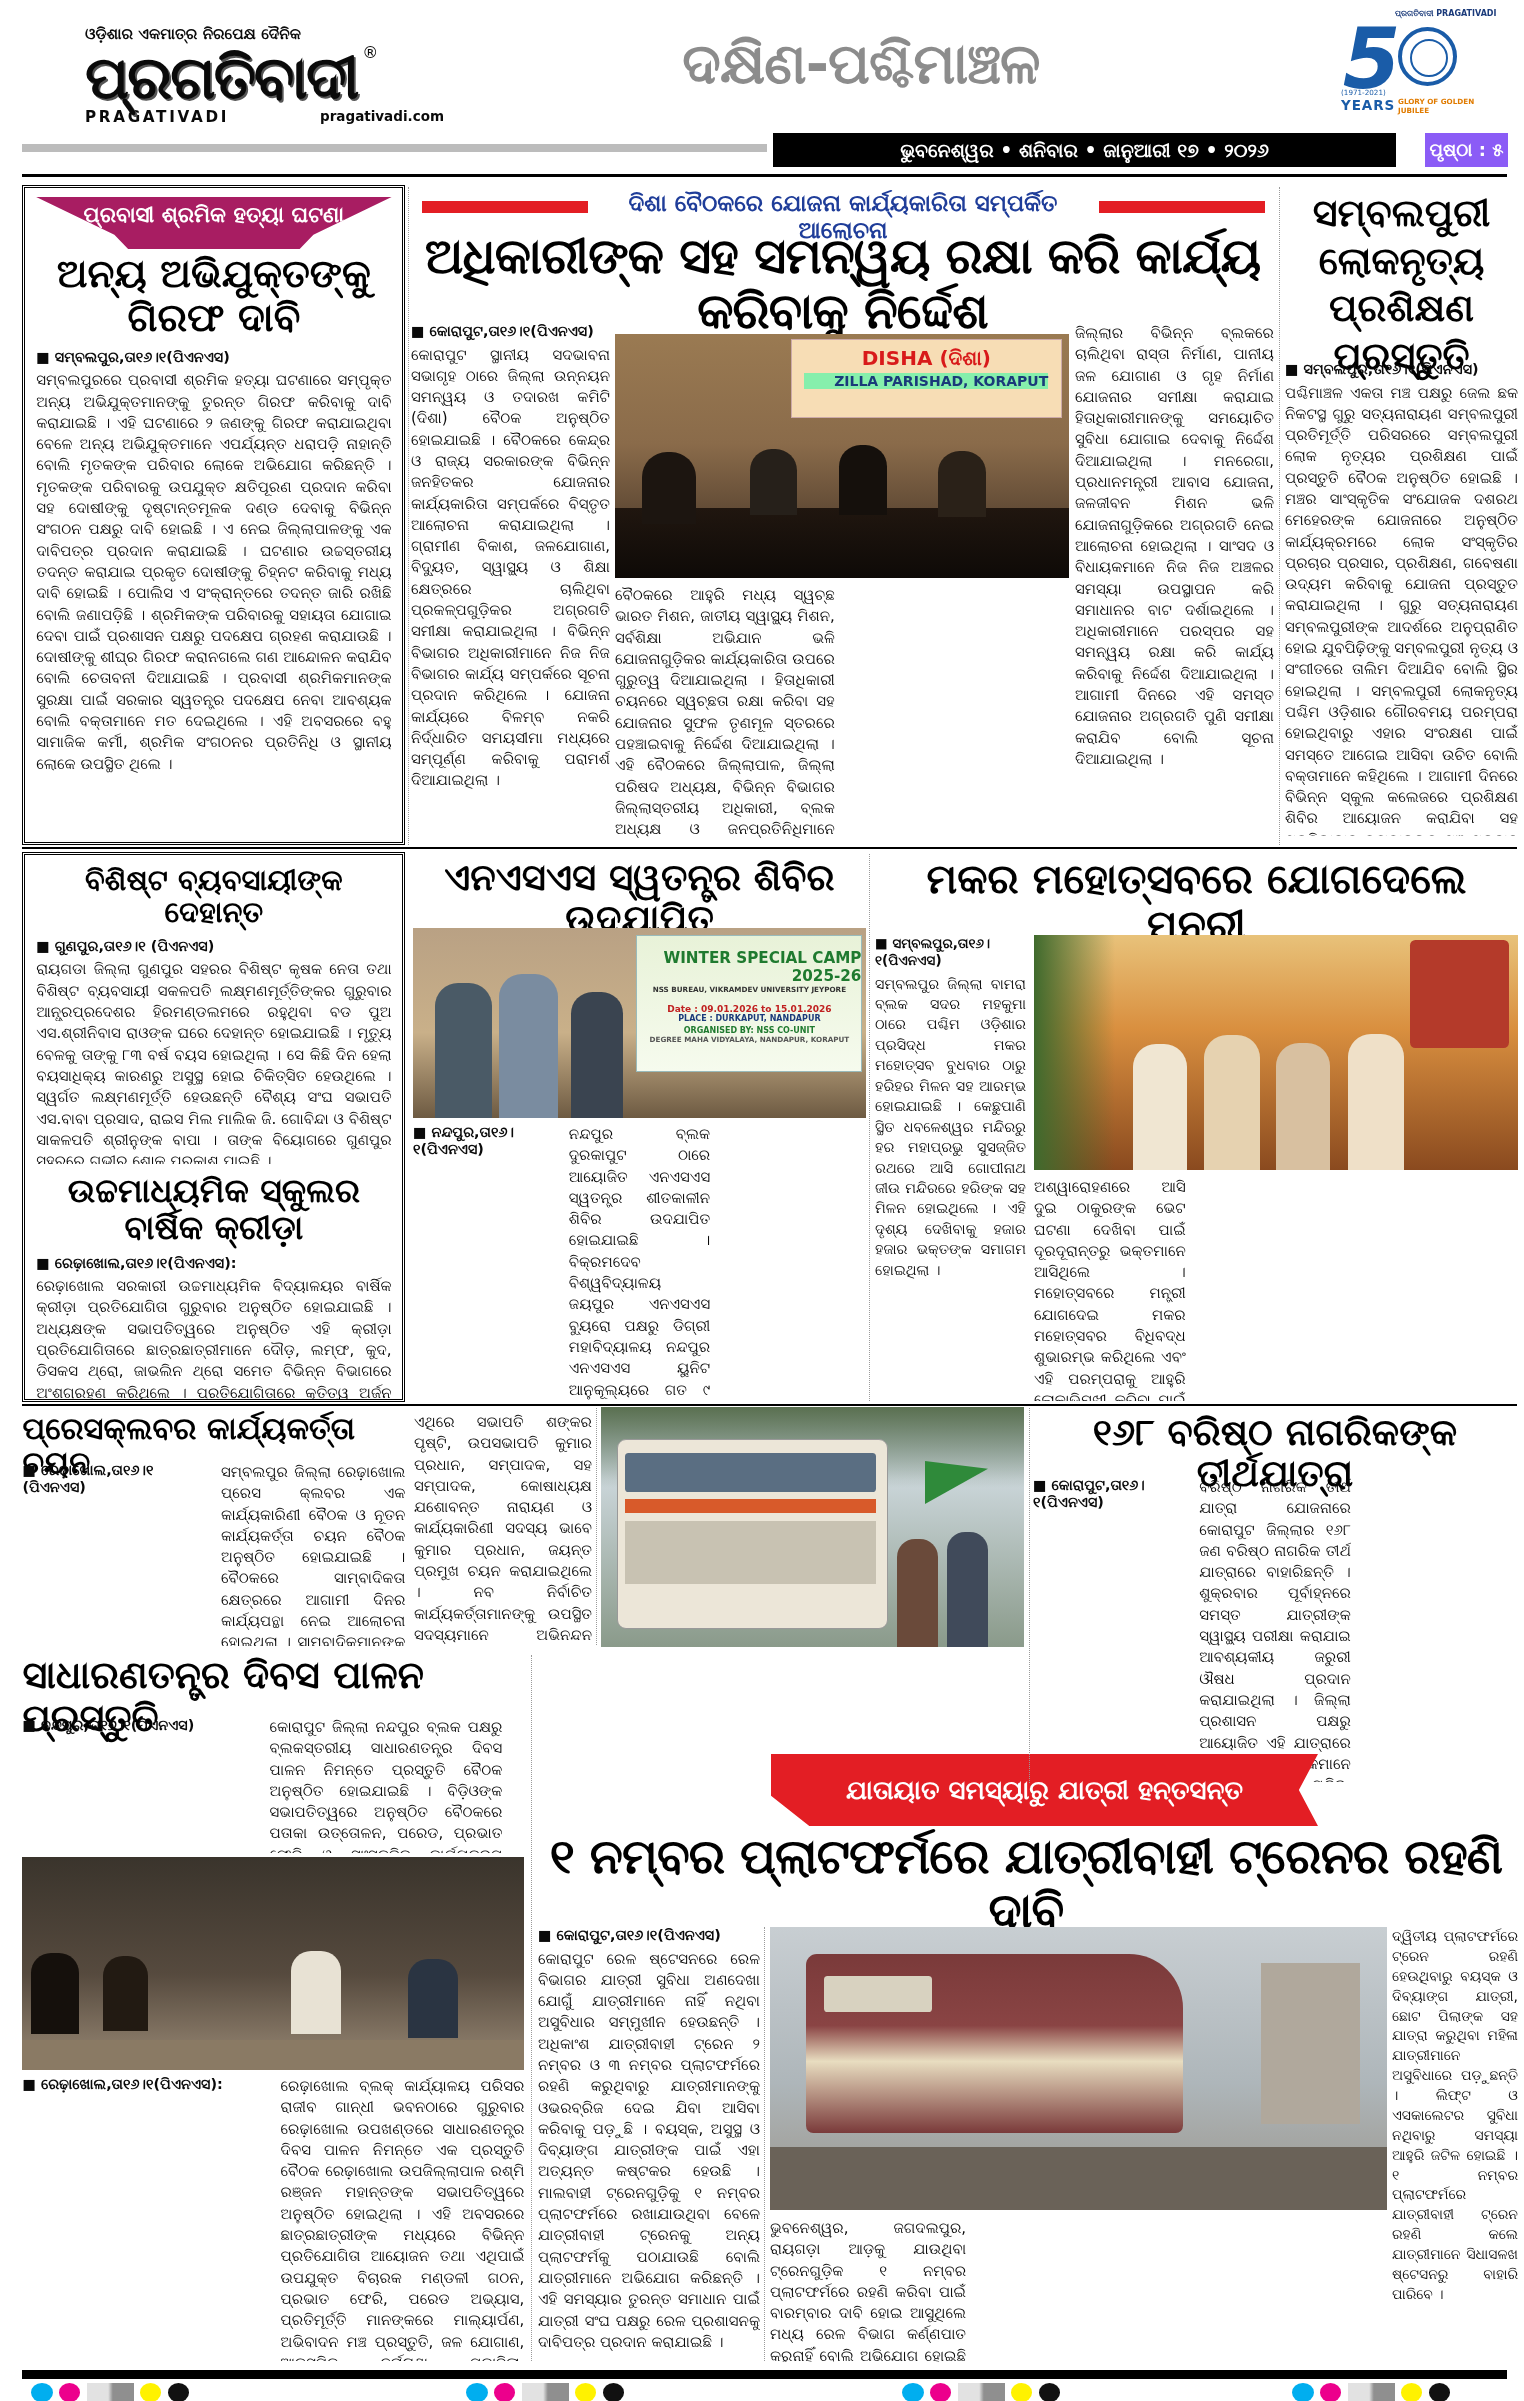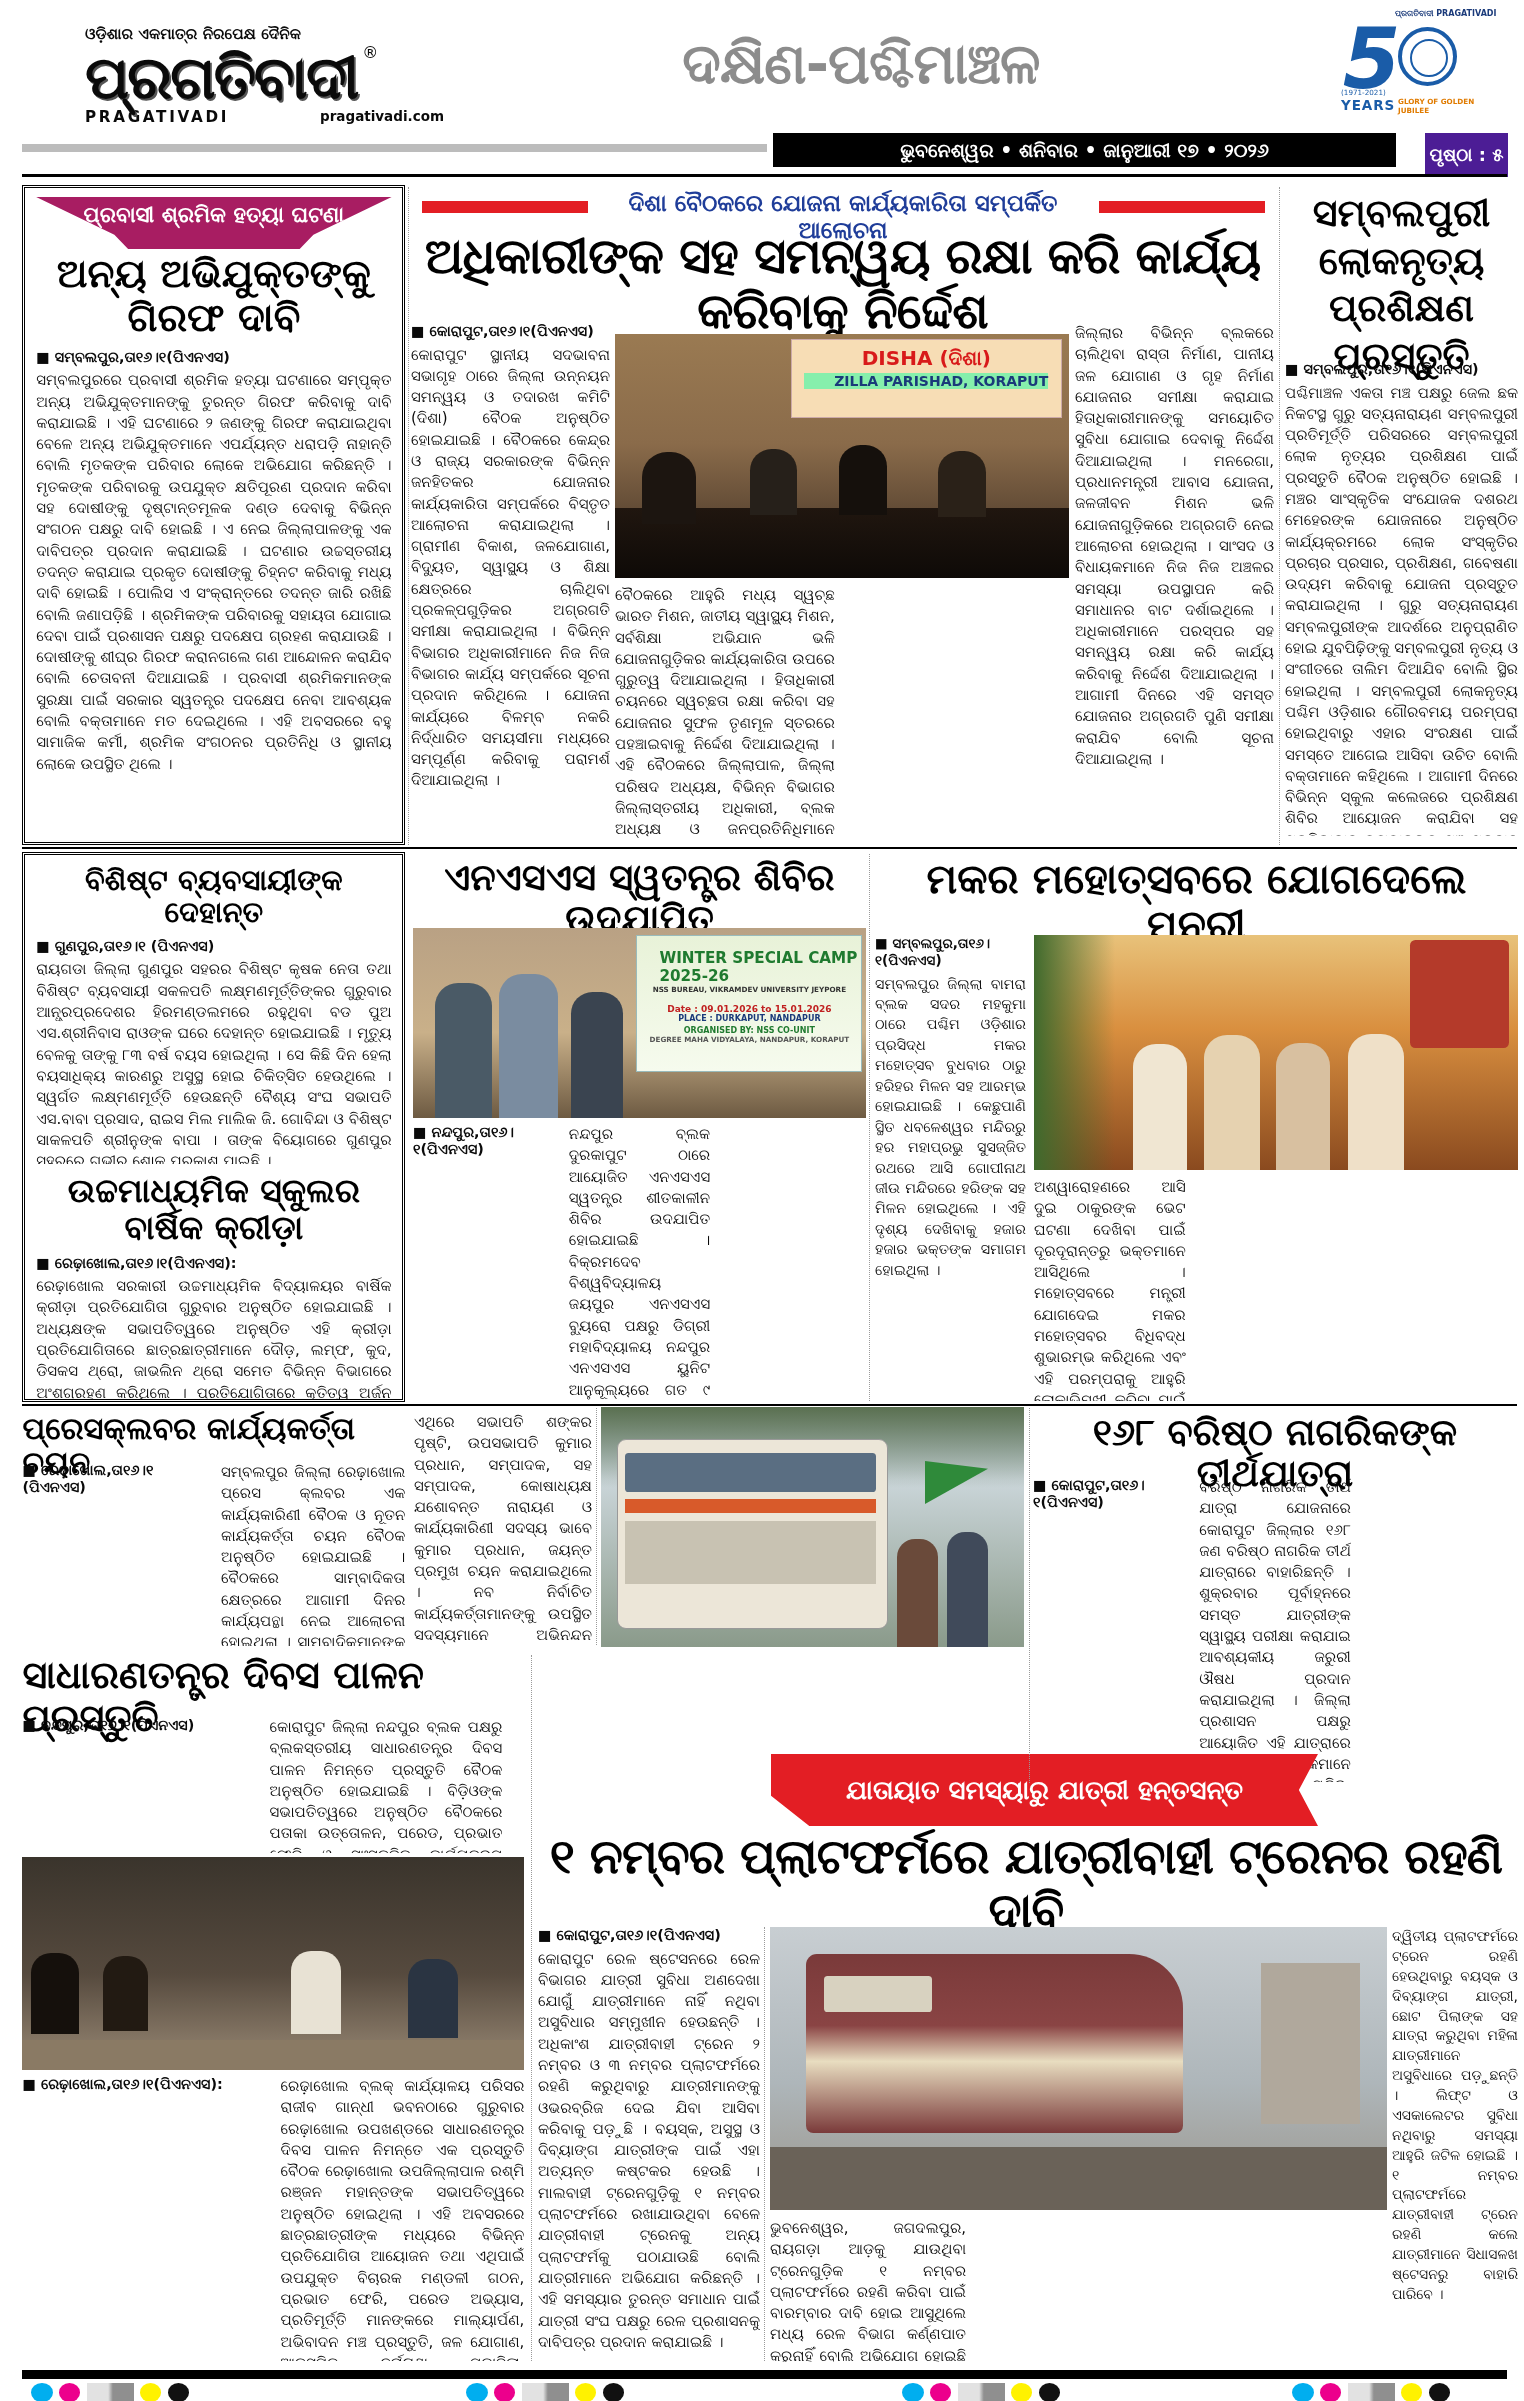--- a/index.html
+++ b/index.html
@@ -51,21 +51,21 @@
     <div style="position:absolute;left:57px;top:16px;width:59px;height:59px;border-radius:50%;border:4.5px solid #1a5ca8;box-sizing:border-box;">
       <div style="position:absolute;left:8px;top:8px;width:34px;height:34px;border-radius:50%;border:2.7px solid #1a5ca8;"></div>
     </div>
     <div style="position:absolute;left:0px;top:77px;font-size:7.2px;color:#1a5ca8;">(1971-2021)</div>
     <div style="position:absolute;left:0px;top:86px;font-size:13.5px;font-weight:bold;color:#1a5ca8;letter-spacing:0.9px;">YEARS</div>
     <div style="position:absolute;left:57px;top:86px;font-size:7.2px;color:#e07b00;font-weight:bold;">GLORY OF GOLDEN JUBILEE</div>
   </div>
 
   <div class="abs" style="left:22.4px;top:144px;width:745px;height:8px;background:#bcbcbc;"></div>
   <div class="abs" style="left:773px;top:133px;width:623px;height:34px;background:#000;color:#fff;display:flex;align-items:center;justify-content:center;font-size:19px;font-weight:bold;">ଭୁବନେଶ୍ୱର • ଶନିବାର • ଜାନୁଆରୀ ୧୭ • ୨୦୨୬</div>
-  <div class="abs" style="left:1425px;top:133px;width:83px;height:44px;background:#4c1d95;color:#fff;display:flex;align-items:center;justify-content:center;font-size:18px;font-weight:bold;">ପୃଷ୍ଠା : ୫</div>
+  <div class="abs" style="left:1425px;top:133px;width:83px;height:34px;background:#8b5cf6;color:#fff;display:flex;align-items:center;justify-content:center;font-size:18px;font-weight:bold;">ପୃଷ୍ଠା : ୫</div>
   <div class="hrule" style="left:22.4px;top:174px;width:1485px;height:2.7px;"></div>
 
   <div class="dbox" style="left:22.4px;top:185px;width:383px;height:660px;">
     <div class="kicker-ribbon" style="width:100%;height:47px;font-size:21.5px;">ପ୍ରବାସୀ ଶ୍ରମିକ ହତ୍ୟା ଘଟଣା</div>
     <div class="hl center" style="font-size:39px;margin-top:3px;">ଅନ୍ୟ ଅଭିଯୁକ୍ତଙ୍କୁ ଗିରଫ ଦାବି</div>
     <div class="byline" style="margin-top:9px;">■ ସମ୍ବଲପୁର,ତା୧୬।୧(ପିଏନଏସ)</div>
     <div class="body-text" style="height:489px;">ସମ୍ବଲପୁରରେ ପ୍ରବାସୀ ଶ୍ରମିକ ହତ୍ୟା ଘଟଣାରେ ସମ୍ପୃକ୍ତ ଅନ୍ୟ ଅଭିଯୁକ୍ତମାନଙ୍କୁ ତୁରନ୍ତ ଗିରଫ କରିବାକୁ ଦାବି କରାଯାଇଛି । ଏହି ଘଟଣାରେ ୨ ଜଣଙ୍କୁ ଗିରଫ କରାଯାଇଥିବା ବେଳେ ଅନ୍ୟ ଅଭିଯୁକ୍ତମାନେ ଏପର୍ଯ୍ୟନ୍ତ ଧରାପଡ଼ି ନାହାନ୍ତି ବୋଲି ମୃତକଙ୍କ ପରିବାର ଲୋକେ ଅଭିଯୋଗ କରିଛନ୍ତି । ମୃତକଙ୍କ ପରିବାରକୁ ଉପଯୁକ୍ତ କ୍ଷତିପୂରଣ ପ୍ରଦାନ କରିବା ସହ ଦୋଷୀଙ୍କୁ ଦୃଷ୍ଟାନ୍ତମୂଳକ ଦଣ୍ଡ ଦେବାକୁ ବିଭିନ୍ନ ସଂଗଠନ ପକ୍ଷରୁ ଦାବି ହୋଇଛି । ଏ ନେଇ ଜିଲ୍ଲାପାଳଙ୍କୁ ଏକ ଦାବିପତ୍ର ପ୍ରଦାନ କରାଯାଇଛି । ଘଟଣାର ଉଚ୍ଚସ୍ତରୀୟ ତଦନ୍ତ କରାଯାଇ ପ୍ରକୃତ ଦୋଷୀଙ୍କୁ ଚିହ୍ନଟ କରିବାକୁ ମଧ୍ୟ ଦାବି ହୋଇଛି । ପୋଲିସ ଏ ସଂକ୍ରାନ୍ତରେ ତଦନ୍ତ ଜାରି ରଖିଛି ବୋଲି ଜଣାପଡ଼ିଛି । ଶ୍ରମିକଙ୍କ ପରିବାରକୁ ସହାୟତା ଯୋଗାଇ ଦେବା ପାଇଁ ପ୍ରଶାସନ ପକ୍ଷରୁ ପଦକ୍ଷେପ ଗ୍ରହଣ କରାଯାଉଛି । ଦୋଷୀଙ୍କୁ ଶୀଘ୍ର ଗିରଫ କରାନଗଲେ ଗଣ ଆନ୍ଦୋଳନ କରାଯିବ ବୋଲି ଚେତାବନୀ ଦିଆଯାଇଛି । ପ୍ରବାସୀ ଶ୍ରମିକମାନଙ୍କ ସୁରକ୍ଷା ପାଇଁ ସରକାର ସ୍ୱତନ୍ତ୍ର ପଦକ୍ଷେପ ନେବା ଆବଶ୍ୟକ ବୋଲି ବକ୍ତାମାନେ ମତ ଦେଇଥିଲେ । ଏହି ଅବସରରେ ବହୁ ସାମାଜିକ କର୍ମୀ, ଶ୍ରମିକ ସଂଗଠନର ପ୍ରତିନିଧି ଓ ସ୍ଥାନୀୟ ଲୋକେ ଉପସ୍ଥିତ ଥିଲେ ।</div>
   </div>
 
   <div class="abs" style="left:422px;top:190px;width:843px;height:38px;">
@@ -112,21 +112,21 @@
     <div class="byline" style="margin-top:9px;">■ ଗୁଣପୁର,ତା୧୬।୧ (ପିଏନଏସ)</div>
     <div class="body-text" style="height:205px;">ରାୟଗଡା ଜିଲ୍ଲା ଗୁଣପୁର ସହରର ବିଶିଷ୍ଟ କୃଷକ ନେତା ତଥା ବିଶିଷ୍ଟ ବ୍ୟବସାୟୀ ସକଳପତି ଲକ୍ଷ୍ମଣମୂର୍ତ୍ତିଙ୍କର ଗୁରୁବାର ଆନ୍ଧ୍ରପ୍ରଦେଶର ହିରମଣ୍ଡଲମରେ ରହୁଥିବା ବଡ ପୁଅ ଏସ.ଶ୍ରୀନିବାସ ରାଓଙ୍କ ଘରେ ଦେହାନ୍ତ ହୋଇଯାଇଛି । ମୃତ୍ୟୁ ବେଳକୁ ତାଙ୍କୁ ୮୩ ବର୍ଷ ବୟସ ହୋଇଥିଲା । ସେ କିଛି ଦିନ ହେଲା ବୟସାଧିକ୍ୟ କାରଣରୁ ଅସୁସ୍ଥ ହୋଇ ଚିକିତ୍ସିତ ହେଉଥିଲେ । ସ୍ୱର୍ଗତ ଲକ୍ଷ୍ମଣମୂର୍ତ୍ତି ହେଉଛନ୍ତି ବୈଶ୍ୟ ସଂଘ ସଭାପତି ଏସ.ବାବା ପ୍ରସାଦ, ରାଇସ ମିଲ ମାଲିକ ଜି. ଗୋବିନ୍ଦା ଓ ବିଶିଷ୍ଟ ସାକଳପତି ଶ୍ରୀନୁଙ୍କ ବାପା । ତାଙ୍କ ବିୟୋଗରେ ଗୁଣପୁର ସହରରେ ଗଭୀର ଶୋକ ପ୍ରକାଶ ପାଇଛି ।</div>
     <div class="hl center" style="font-size:33px;margin-top:9px;">ଉଚ୍ଚମାଧ୍ୟମିକ ସ୍କୁଲର ବାର୍ଷିକ କ୍ରୀଡ଼ା</div>
     <div class="byline" style="margin-top:7.2px;">■ ରେଢ଼ାଖୋଲ,ତା୧୬।୧(ପିଏନଏସ):</div>
     <div class="body-text" style="height:170px;">ରେଢ଼ାଖୋଲ ସରକାରୀ ଉଚ୍ଚମାଧ୍ୟମିକ ବିଦ୍ୟାଳୟର ବାର୍ଷିକ କ୍ରୀଡ଼ା ପ୍ରତିଯୋଗିତା ଗୁରୁବାର ଅନୁଷ୍ଠିତ ହୋଇଯାଇଛି । ଅଧ୍ୟକ୍ଷଙ୍କ ସଭାପତିତ୍ୱରେ ଅନୁଷ୍ଠିତ ଏହି କ୍ରୀଡ଼ା ପ୍ରତିଯୋଗିତାରେ ଛାତ୍ରଛାତ୍ରୀମାନେ ଦୌଡ଼, ଲମ୍ଫ, କୁଦ, ଡିସକସ ଥ୍ରୋ, ଜାଭଲିନ ଥ୍ରୋ ସମେତ ବିଭିନ୍ନ ବିଭାଗରେ ଅଂଶଗ୍ରହଣ କରିଥିଲେ । ପ୍ରତିଯୋଗିତାରେ କୃତିତ୍ୱ ଅର୍ଜନ କରିଥିବା ଛାତ୍ରଛାତ୍ରୀଙ୍କୁ ଅତିଥିମାନେ ପୁରସ୍କୃତ କରିଥିଲେ । ଛାତ୍ରଛାତ୍ରୀଙ୍କ ଶାରୀରିକ ଓ ମାନସିକ ବିକାଶ ପାଇଁ କ୍ରୀଡ଼ାର ଭୂମିକା ଗୁରୁତ୍ୱପୂର୍ଣ୍ଣ ବୋଲି ବକ୍ତାମାନେ କହିଥିଲେ । ଏହି ଅବସରରେ ବିଦ୍ୟାଳୟର ଶିକ୍ଷକ ଶିକ୍ଷୟିତ୍ରୀ, ଅଭିଭାବକ ଓ ବହୁ କ୍ରୀଡ଼ାପ୍ରେମୀ ଉପସ୍ଥିତ ଥିଲେ । କାର୍ଯ୍ୟକ୍ରମ ପରିଚାଳନାରେ କ୍ରୀଡ଼ା ଶିକ୍ଷକ ସହଯୋଗ କରିଥିଲେ । ଶେଷରେ ଧନ୍ୟବାଦ ଅର୍ପଣ କରାଯାଇଥିଲା ।</div>
   </div>
 
   <div class="abs hl center" style="left:413px;top:857px;width:453px;font-size:37px;">ଏନଏସଏସ ସ୍ୱତନ୍ତ୍ର ଶିବିର ଉଦଯାପିତ</div>
   <div class="photo" style="left:413px;top:928px;width:453px;height:190px;background:linear-gradient(180deg,#b9a184 0%,#c9b089 55%,#6d5a42 100%);">
     <div style="position:absolute;right:3.6px;top:7.2px;width:224px;height:135px;background:linear-gradient(180deg,#e8f2d8,#f6fbee);border:0.9px solid #9bb;">
-      <div style="font-size:15.2px;font-weight:bold;color:#1f7a2f;text-align:left;margin-top:12.6px;padding-left:22px;">WINTER SPECIAL CAMP 2025-26</div>
+      <div style="font-size:15.2px;font-weight:bold;color:#1f7a2f;text-align:right;margin-top:12.6px;padding-left:22px;">WINTER SPECIAL CAMP 2025-26</div>
       <div style="font-size:7.2px;font-weight:bold;color:#333;text-align:center;">NSS BUREAU, VIKRAMDEV UNIVERSITY JEYPORE</div>
       <div style="font-size:9px;font-weight:bold;color:#c02020;text-align:center;margin-top:10px;">Date : 09.01.2026 to 15.01.2026</div>
       <div style="font-size:8px;font-weight:bold;color:#1a3a7a;text-align:center;">PLACE : DURKAPUT, NANDAPUR</div>
       <div style="font-size:8px;font-weight:bold;color:#1f7a2f;text-align:center;margin-top:3.6px;">ORGANISED BY: NSS CO-UNIT</div>
       <div style="font-size:7.2px;font-weight:bold;color:#555;text-align:center;">DEGREE MAHA VIDYALAYA, NANDAPUR, KORAPUT</div>
     </div>
     <div style="position:absolute;left:21.5px;bottom:0;width:57px;height:135px;background:#4a5a66;border-radius:23px 23px 0 0;"></div>
     <div style="position:absolute;left:86px;bottom:0;width:59px;height:144px;background:#7a8ca0;border-radius:23px 23px 0 0;"></div>
     <div style="position:absolute;left:158px;bottom:0;width:52px;height:126px;background:#3a4450;border-radius:21.5px 21.5px 0 0;"></div>
   </div>

